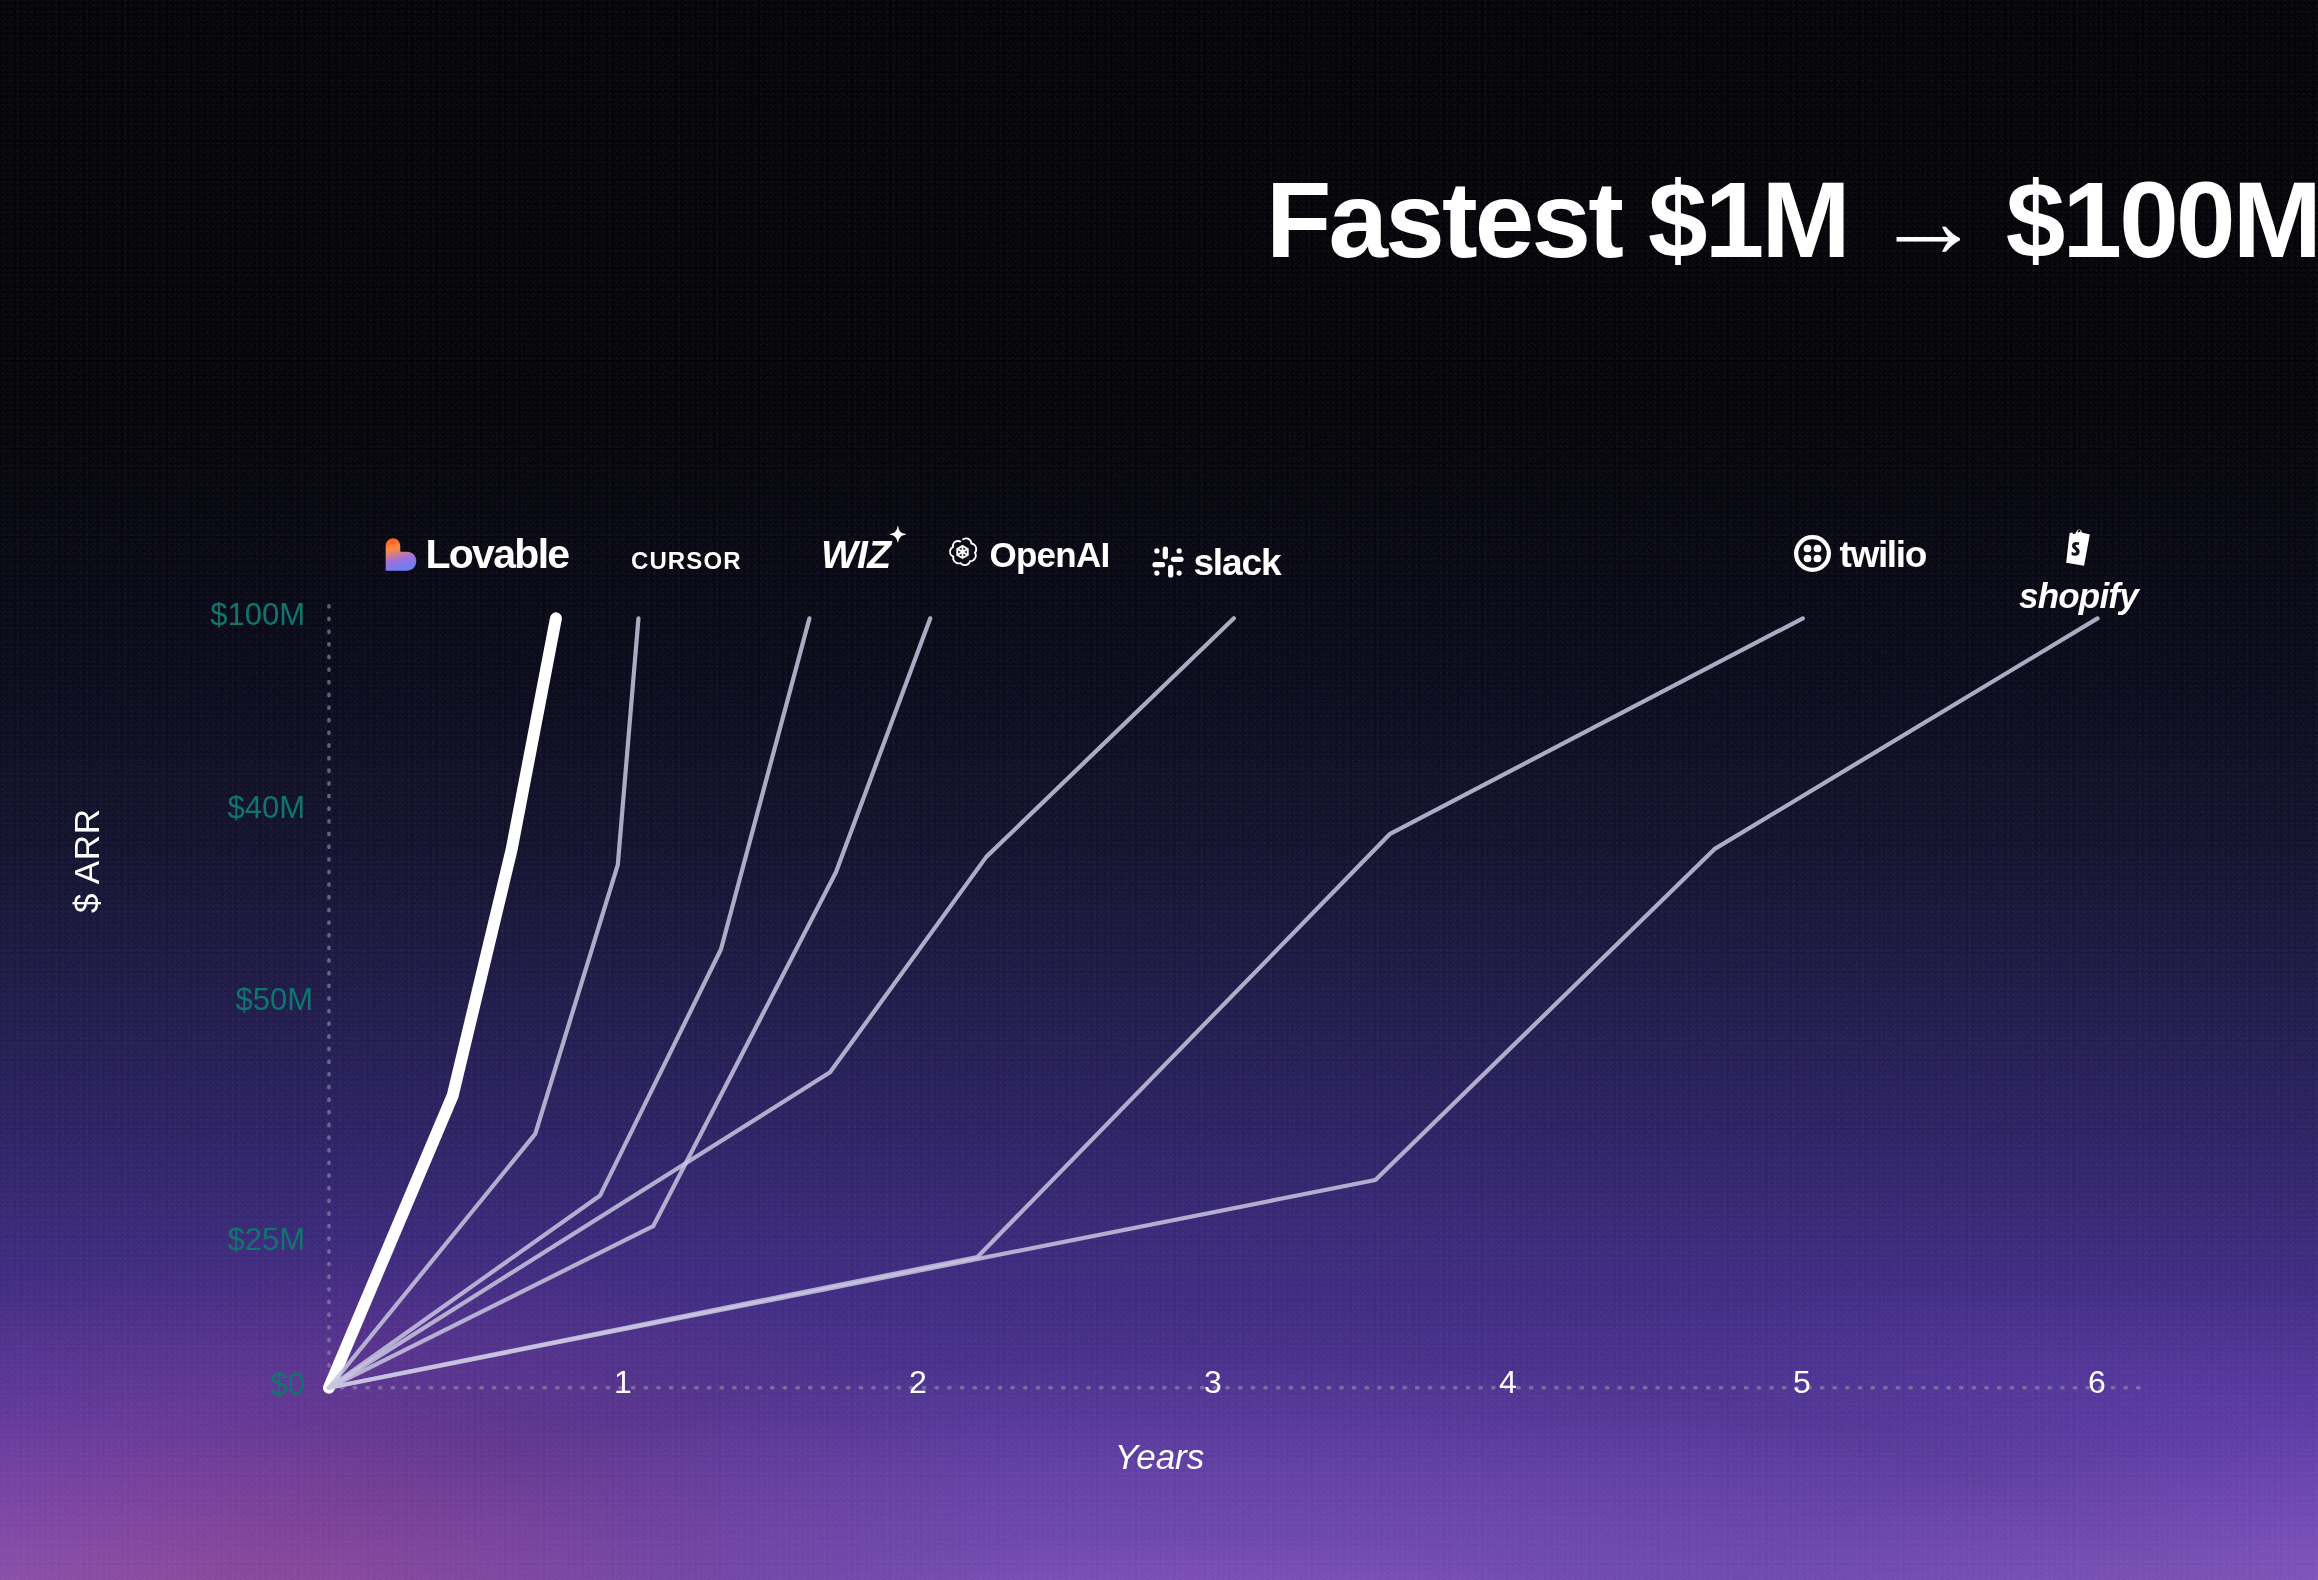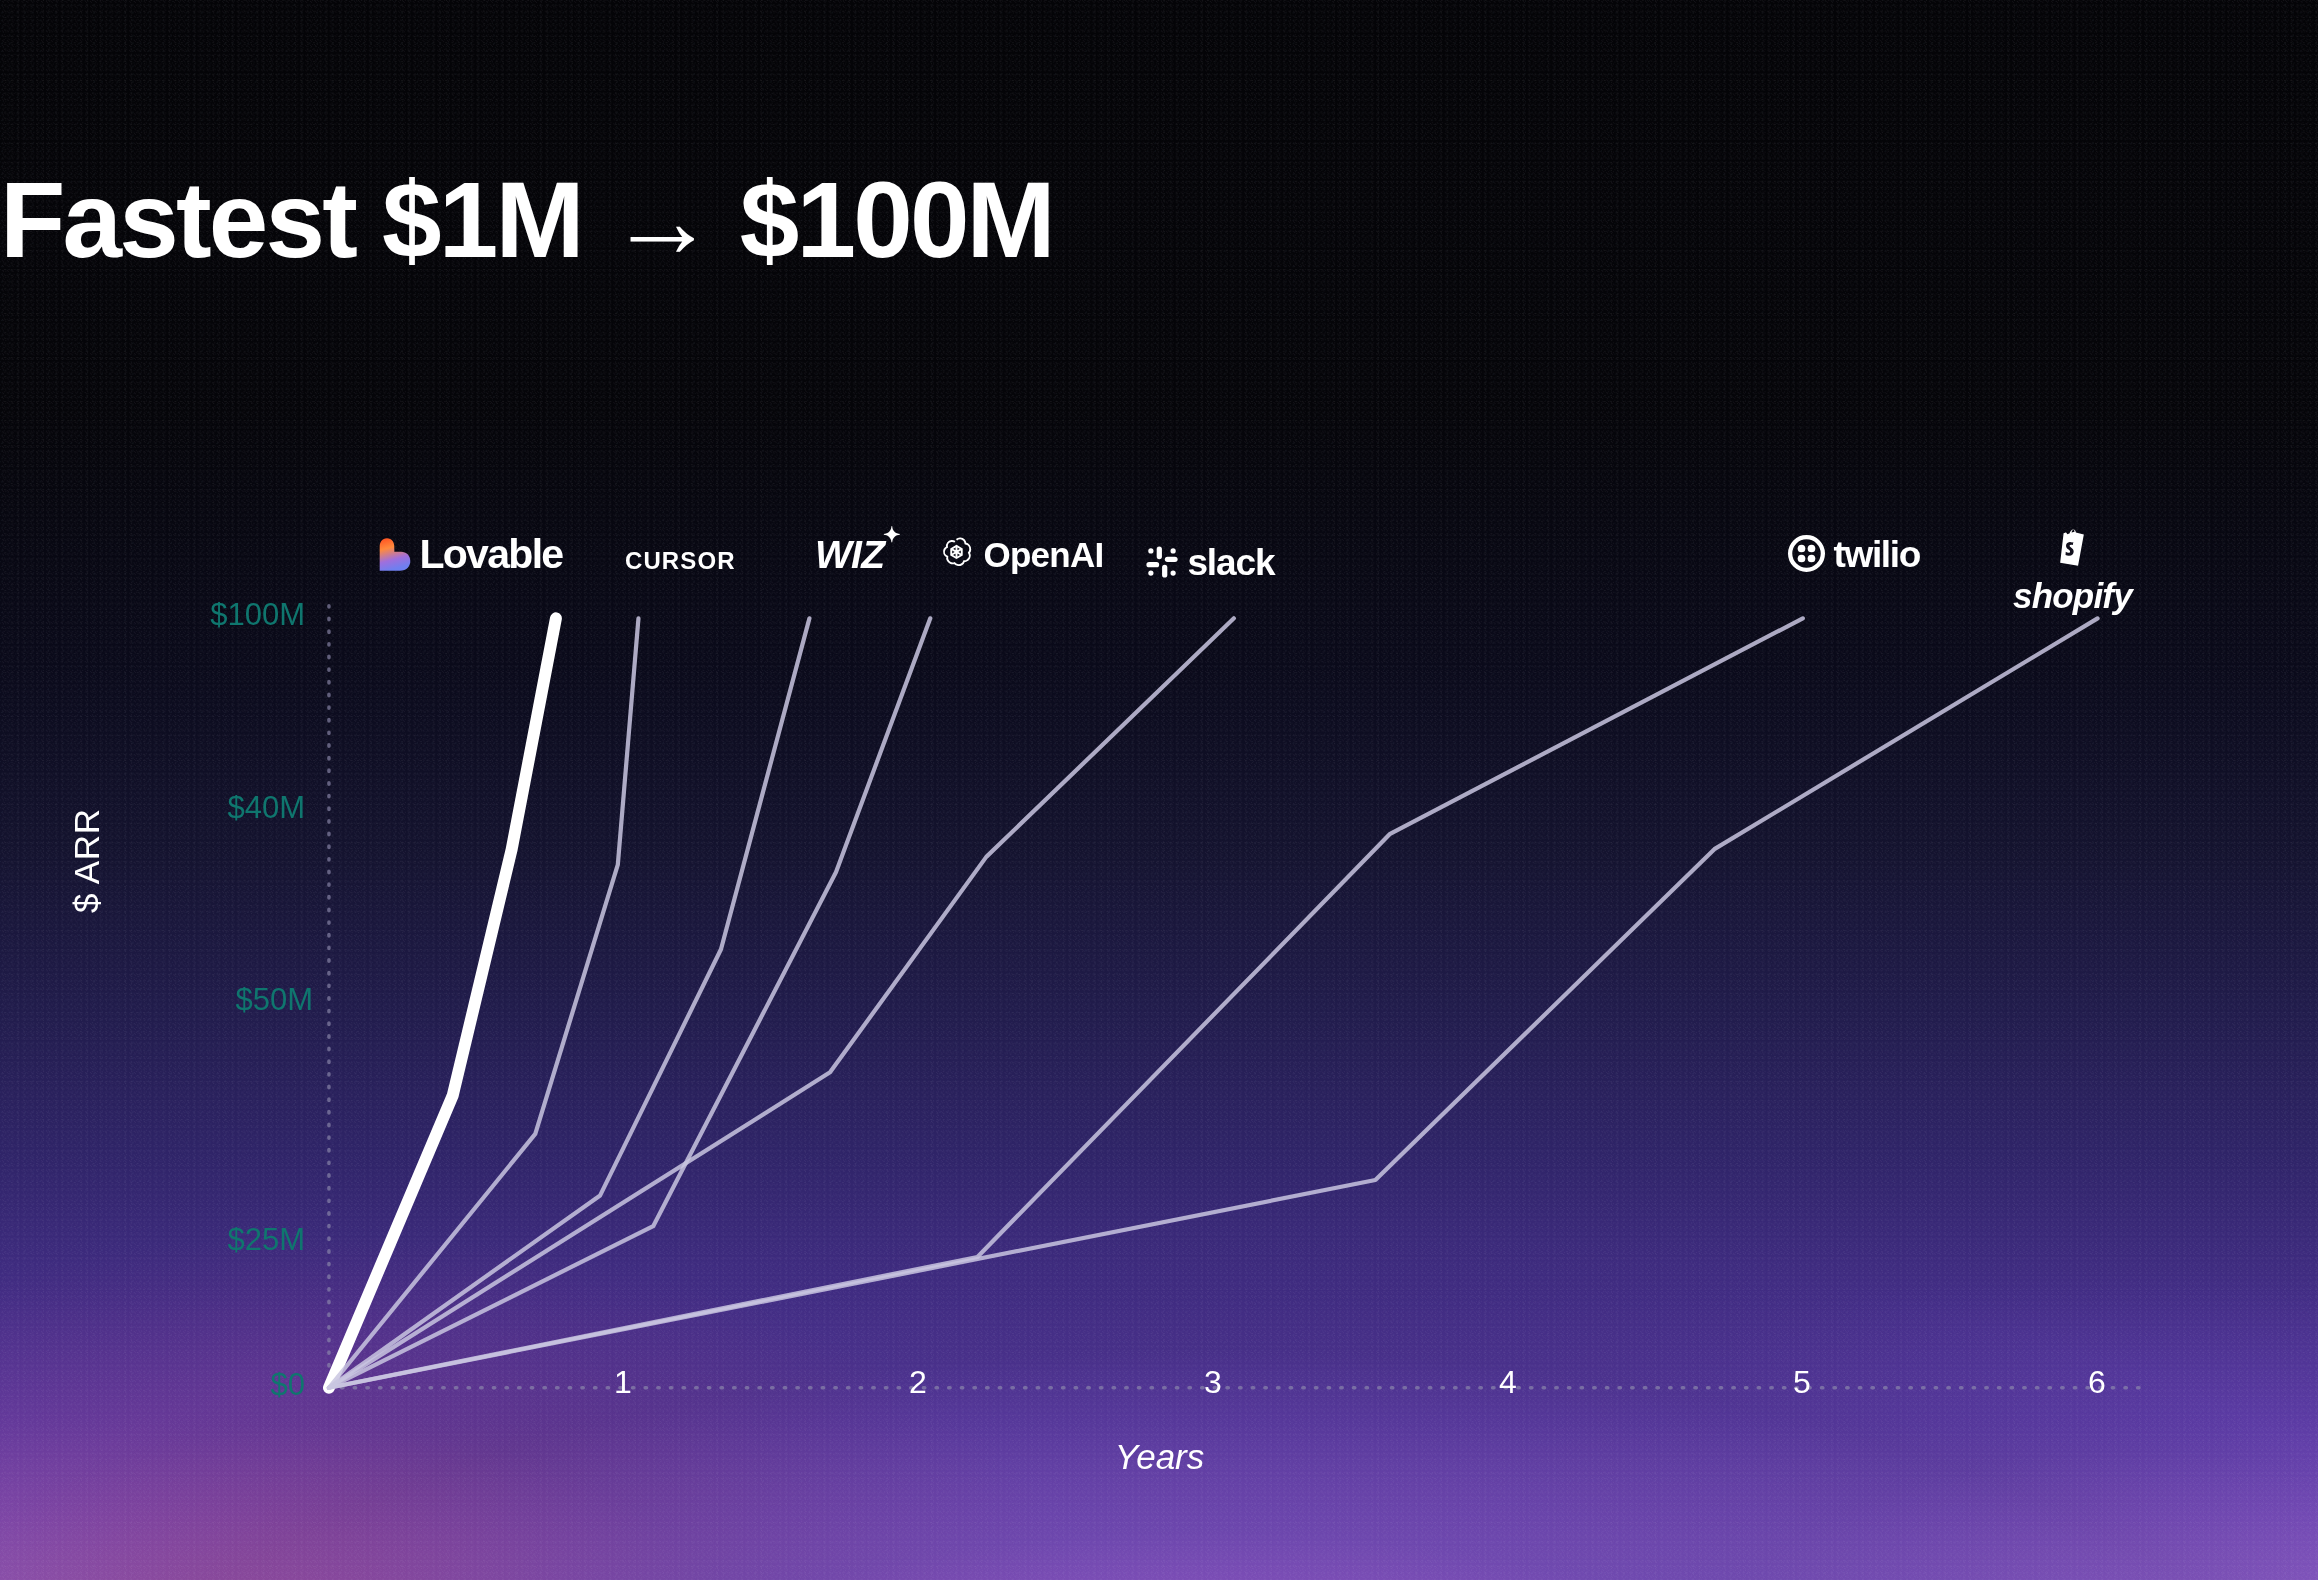--- a/index.html
+++ b/index.html
@@ -29,21 +29,21 @@
       repeating-conic-gradient(from 61deg at 38% 86%, rgba(180,230,255,.55) 0deg 0.45deg, rgba(0,0,0,0) 0.45deg 4.4deg);
     background-size:6.3px 6.3px, 4.9px 4.9px, 7.7px 7.7px;
     mix-blend-mode:screen;
     pointer-events:none;
   }
 
   
   #title{
     position:absolute;
     left:0; right:0; top:167px;
-    text-align:left;
+    text-align:right;
     color:#ffffff;
     font-size:107px;
     line-height:1.0;
     font-weight:700;
     letter-spacing:-2.8px;
     white-space:nowrap;
   }
 
   
   .logo-row{ position:absolute; top:528px; height:53px; }
@@ -86,21 +86,21 @@
   }
 </style>
 </head>
 <body>
 
 <div id="bg-base"></div>
 <div id="bg-noise"></div>
 
 <div id="title">Fastest $1M → $100M</div>
 
-<div class="logo-row" style="left:0;top:528px;width:2177px;padding-left:44px;">
+<div class="logo-row" style="left:6px;top:528px;width:2177px;padding-left:44px;">
 
   <div class="logo" style="left:379px;">
     <span class="heart">
       <svg width="32" height="35" viewBox="0 0 46 50">
         <defs>
           <linearGradient id="lvg" x1="0" y1="0" x2="0.25" y2="1">
             <stop offset="0%" stop-color="#ff4d1f"></stop>
             <stop offset="35%" stop-color="#ff8a3d"></stop>
             <stop offset="72%" stop-color="#9f6fdd"></stop>
             <stop offset="100%" stop-color="#6f7ff0"></stop>

